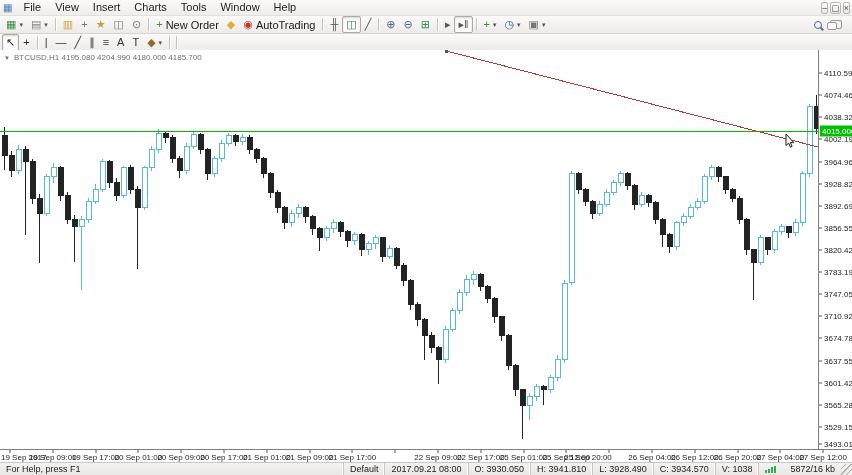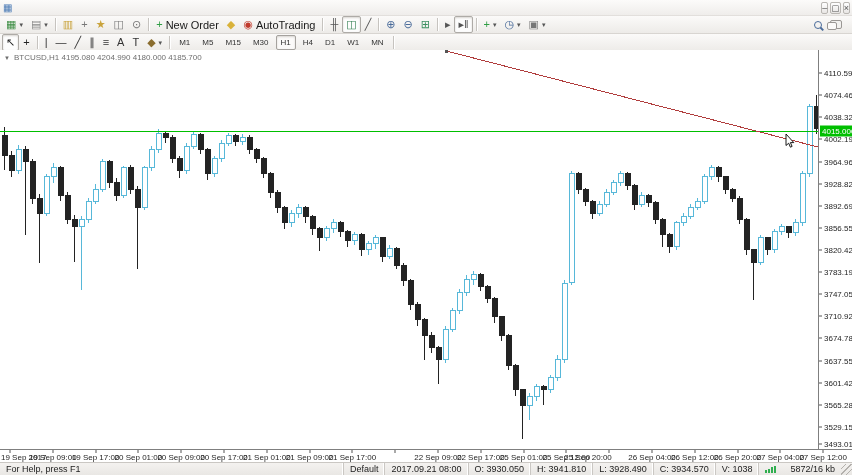--- a/index.html
+++ b/index.html
@@ -79,20 +79,21 @@
   .signal i:nth-child(3){height:6px;}
   .signal i:nth-child(4){height:7px;}
   .grip{width:11px;height:11px;align-self:flex-end;
     background:repeating-linear-gradient(135deg,transparent 0 3px,#b3b0ac 3px 4px);}
 </style>
 </head>
 <body>
 
 <div class="menu-bar">
   <span class="sys-icon">▦</span>
+  <span id="menu-items"><span class="menu-item">File</span><span class="menu-item">View</span><span class="menu-item">Insert</span><span class="menu-item">Charts</span><span class="menu-item">Tools</span><span class="menu-item">Window</span><span class="menu-item">Help</span></span>
   <span class="menu-spacer"></span>
   <span id="window-buttons"><span class="win-btn">–</span><span class="win-btn">▢</span><span class="win-btn">×</span></span>
 </div>
 
 <div class="toolbar row1">
   <span id="toolbar1" style="display:flex;align-items:center;">
       <span class="tbtn">
         <span class="glyph" style="color: rgb(63, 143, 70);">▦</span>
         <span class="drop">▾</span>
       </span>
@@ -204,31 +205,20 @@
       </span>
       <span class="tbtn">
         <span class="glyph" style="color: rgb(51, 51, 51);">T</span>
       </span>
       <span class="tbtn">
         <span class="glyph" style="color: rgb(138, 109, 47);">◆</span>
         <span class="drop">▾</span>
       </span>
     </span>
   <span class="sep"></span>
-  <span id="timeframes" style="display:flex;align-items:center;">
-      <span class="tf">M1</span>
-      <span class="tf">M5</span>
-      <span class="tf">M15</span>
-      <span class="tf">M30</span>
-      <span class="tf active">H1</span>
-      <span class="tf">H4</span>
-      <span class="tf">D1</span>
-      <span class="tf">W1</span>
-      <span class="tf">MN</span>
-    </span>
   <span class="sep"></span>
 </div>
 
 <div class="chart-area">
   <div class="symbol-label">
     <span class="tri">▼</span>
     <span>BTCUSD,H1  4195.080 4204.990 4180.000 4185.700</span>
   </div>
   <svg class="plot" id="plot" width="818" height="399" shape-rendering="crispEdges">
       <g>

